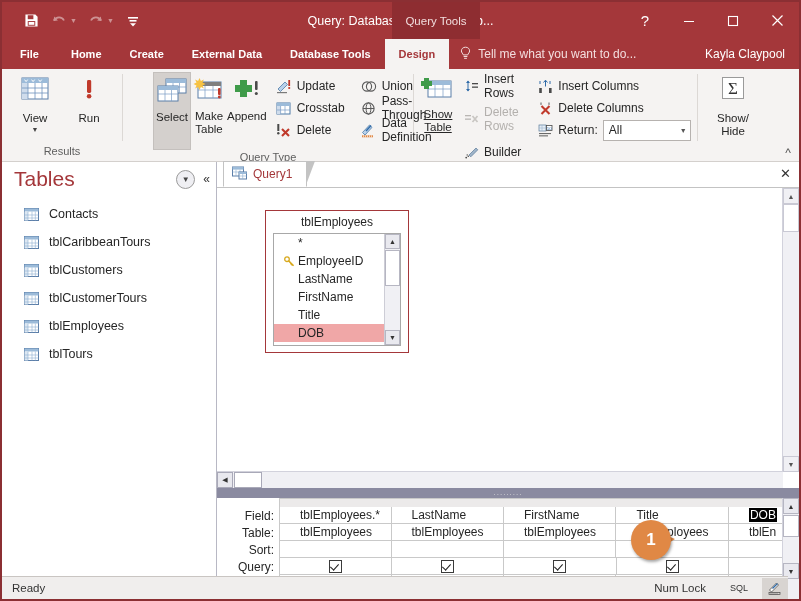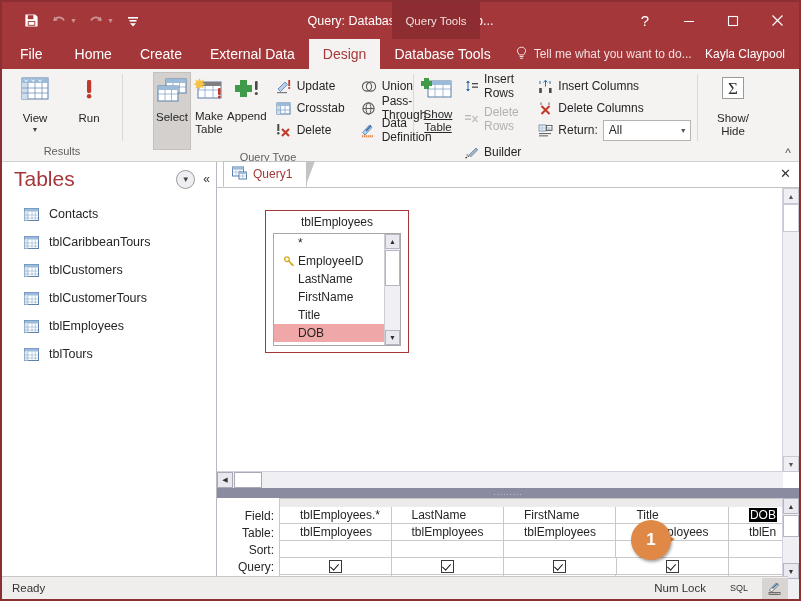--- a/index.html
+++ b/index.html
@@ -23,21 +23,21 @@
   .title-text{position:absolute;left:0;right:0;text-align:center;color:#fff;font-size:12.5px;
               pointer-events:none;}
   .ctx-tab{position:absolute;left:390px;top:0;height:37px;width:88px;background:#8e2d31;
            display:flex;align-items:center;justify-content:center;color:#f1dddd;font-size:11.5px;}
   .winbtns{position:absolute;right:0;top:0;height:37px;display:flex;align-items:center;}
   .winbtn{width:44px;height:37px;display:flex;align-items:center;justify-content:center;color:#fff;}
   .winbtn.help{font-size:15px;}
 
   
   .tabstrip{position:relative;height:30px;background:#a4373a;display:flex;align-items:stretch;}
-  .tab{display:flex;align-items:center;padding:0 14px;color:#fff;font-size:14px;}
+  .tab{display:flex;align-items:center;padding:0 14px;color:#fff;font-size:11px;font-weight:bold;}
   .tab.file{padding:0 18px;}
   .tab.active{background:#f5f3f2;color:#a4373a;}
   .tellme{display:flex;align-items:center;gap:6px;padding:0 10px;color:#f3dede;font-size:12px;}
   .bulb{display:inline-block;}
   .username{position:absolute;right:14px;top:0;height:30px;display:flex;align-items:center;
             color:#fff;font-size:12px;}
 
   
   .ribbon{position:relative;height:92px;background:#f5f3f2;border-bottom:1px solid #d4d0cd;
           display:flex;align-items:stretch;}
@@ -235,22 +235,22 @@
           </svg>
       </div>
     </div>
   </div>
 
   <div class="tabstrip">
     <div class="tab file">File</div>
     <div class="tab">Home</div>
     <div class="tab">Create</div>
     <div class="tab">External Data</div>
+    <div class="tab">Database Tools</div>
     <div class="tab active">Design</div>
-    <div class="tab">Database Tools</div>
     <div class="tellme">
       <span class="bulb">
         <svg width="13" height="14" viewBox="0 0 13 14">
             <path d="M6.5 1.2 C3.9 1.2 2.4 3 2.4 4.9 C2.4 6.6 3.9 7.5 4.3 8.9 L8.7 8.9 C9.1 7.5 10.6 6.6 10.6 4.9 C10.6 3 9.1 1.2 6.5 1.2 Z" fill="none" stroke="#f3dede" stroke-width="1"></path>
             <rect x="4.6" y="10" width="3.8" height="1" fill="#f3dede"></rect>
             <rect x="5.1" y="11.8" width="2.8" height="1" fill="#f3dede"></rect>
           </svg>
       </span>
       <span>Tell me what you want to do...</span>
     </div>

